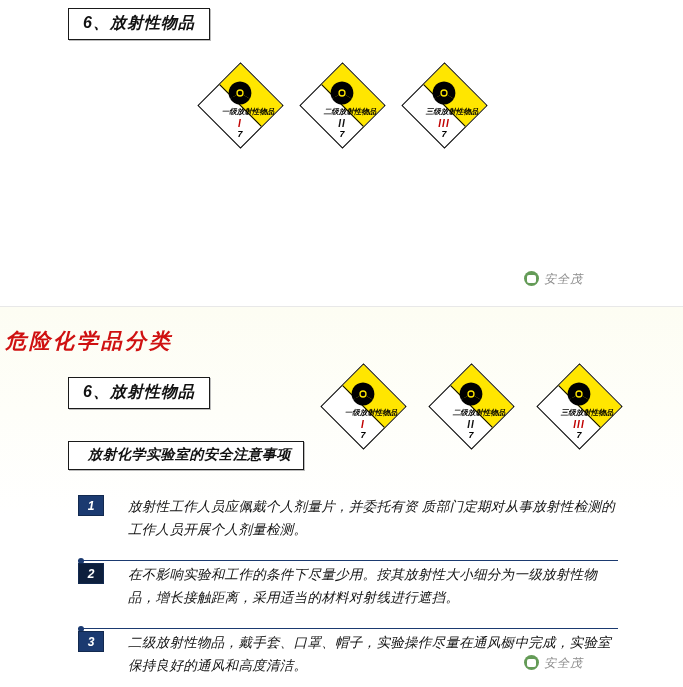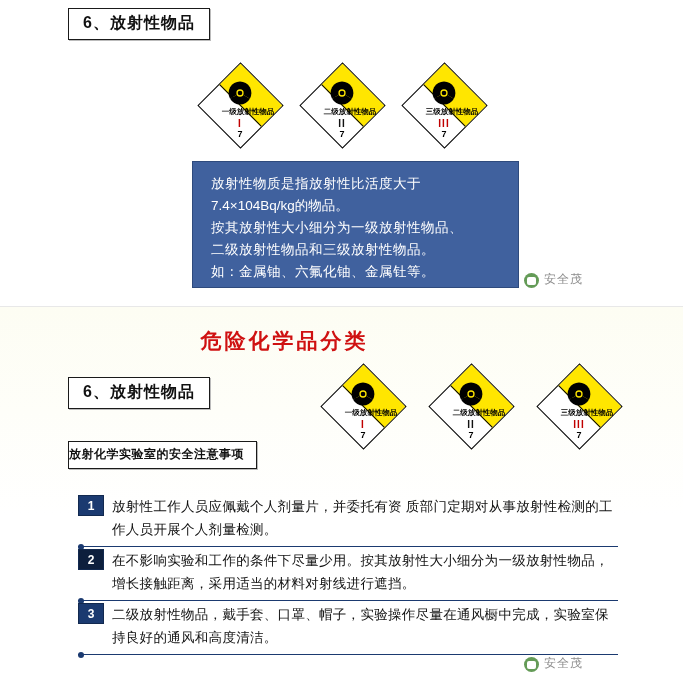--- a/index.html
+++ b/index.html
@@ -18,20 +18,21 @@
     width: 683px;
     height: 687px;
   }
 
   
   .panel {
     position: absolute;
     left: 0;
     width: 683px;
     box-sizing: border-box;
+    font-style: italic;
   }
   .panel-top {
     top: 0;
     height: 307px;
     background: #ffffff;
     border-bottom: 1px solid #e8e8e8;
   }
   .panel-bottom {
     top: 307px;
     height: 380px;
@@ -53,35 +54,35 @@
   }
   #sec1 { left: 68px; top: 8px; }
   #sec2 { left: 68px; top: 70px; }
 
   .sub-box {
     position: absolute;
     left: 68px;
     top: 134px;
     border: 1px solid #1a1a1a;
     background: #ffffff;
-    padding: 4px 12px 5px 0;
-    font-size: 12px;
+    padding: 4px 12px 5px 19px;
+    font-size: 14px;
     font-weight: bold;
     color: #111111;
     letter-spacing: 0.5px;
     box-shadow: 1px 1px 0 #bbbbbb;
     white-space: nowrap;
   }
 
   .banner-title {
     position: absolute;
-    left: 12px;
+    left: 5px;
     top: 20px;
     width: 545px;
-    text-align: center;
+    text-align: left;
     font-size: 21px;
     font-weight: bold;
     color: #cf1111;
     letter-spacing: 3px;
   }
 
   
   .sign {
     position: absolute;
     width: 86px;
@@ -206,26 +207,26 @@
     color: #ffffff;
     font-size: 12px;
     font-weight: bold;
     text-align: center;
     line-height: 21px;
     border: 1px solid #12294f;
     box-sizing: border-box;
   }
   .num-badge.dark { background: #0d1f3d; }
   .item-text {
-    margin-left: 34px;
+    margin-left: 50px;
     font-size: 13.5px;
     line-height: 23px;
     color: #111111;
     letter-spacing: 0.3px;
-    padding-bottom: 6px;
+    padding-bottom: 20px;
   }
   .item-rule {
     position: absolute;
     left: 0;
     right: 0;
     bottom: 0;
     height: 1px;
     background: #1b3a70;
   }
   .item-rule:before {
@@ -236,21 +237,21 @@
     width: 6px;
     height: 6px;
     border-radius: 50%;
     background: #1b3a70;
   }
 
   
   .watermark {
     position: absolute;
     display: flex;
-    align-items: flex-end;
+    align-items: flex-start;
     gap: 5px;
     opacity: 0.85;
   }
   #wm1 { left: 524px; top: 271px; }
   .wm-logo {
     width: 15px;
     height: 15px;
     border-radius: 50%;
     background: #4a8a3a;
     position: relative;
@@ -330,27 +331,20 @@
           <path d="M50 50 L50 6 A44 44 0 0 1 88 72 Z" fill="#000" transform="rotate(240 50 50)"></path>
           <circle cx="50" cy="50" r="14" fill="#ffe600"></circle>
           <circle cx="50" cy="50" r="9" fill="#000"></circle>
         </svg>
         <div class="sign-label">三级放射性物品</div>
         <div class="sign-roman">III</div>
         <div class="sign-num">7</div>
       </div>
     </div>
 
-    <div class="def-box">
-      <p>放射性物质是指放射性比活度大于</p>
-      <p class="mono-mix">7.4×104Bq/kg的物品。</p>
-      <p>按其放射性大小细分为一级放射性物品、</p>
-      <p>二级放射性物品和三级放射性物品。</p>
-      <p>如：金属铀、六氟化铀、金属钍等。</p>
-    </div>
 
     <div class="watermark" id="wm1">
       <span class="wm-logo"></span>
       <span class="wm-text">安全茂</span>
     </div>
   </div>
 
   <div class="panel panel-bottom">
 
     <div class="banner-title">危险化学品分类</div>

